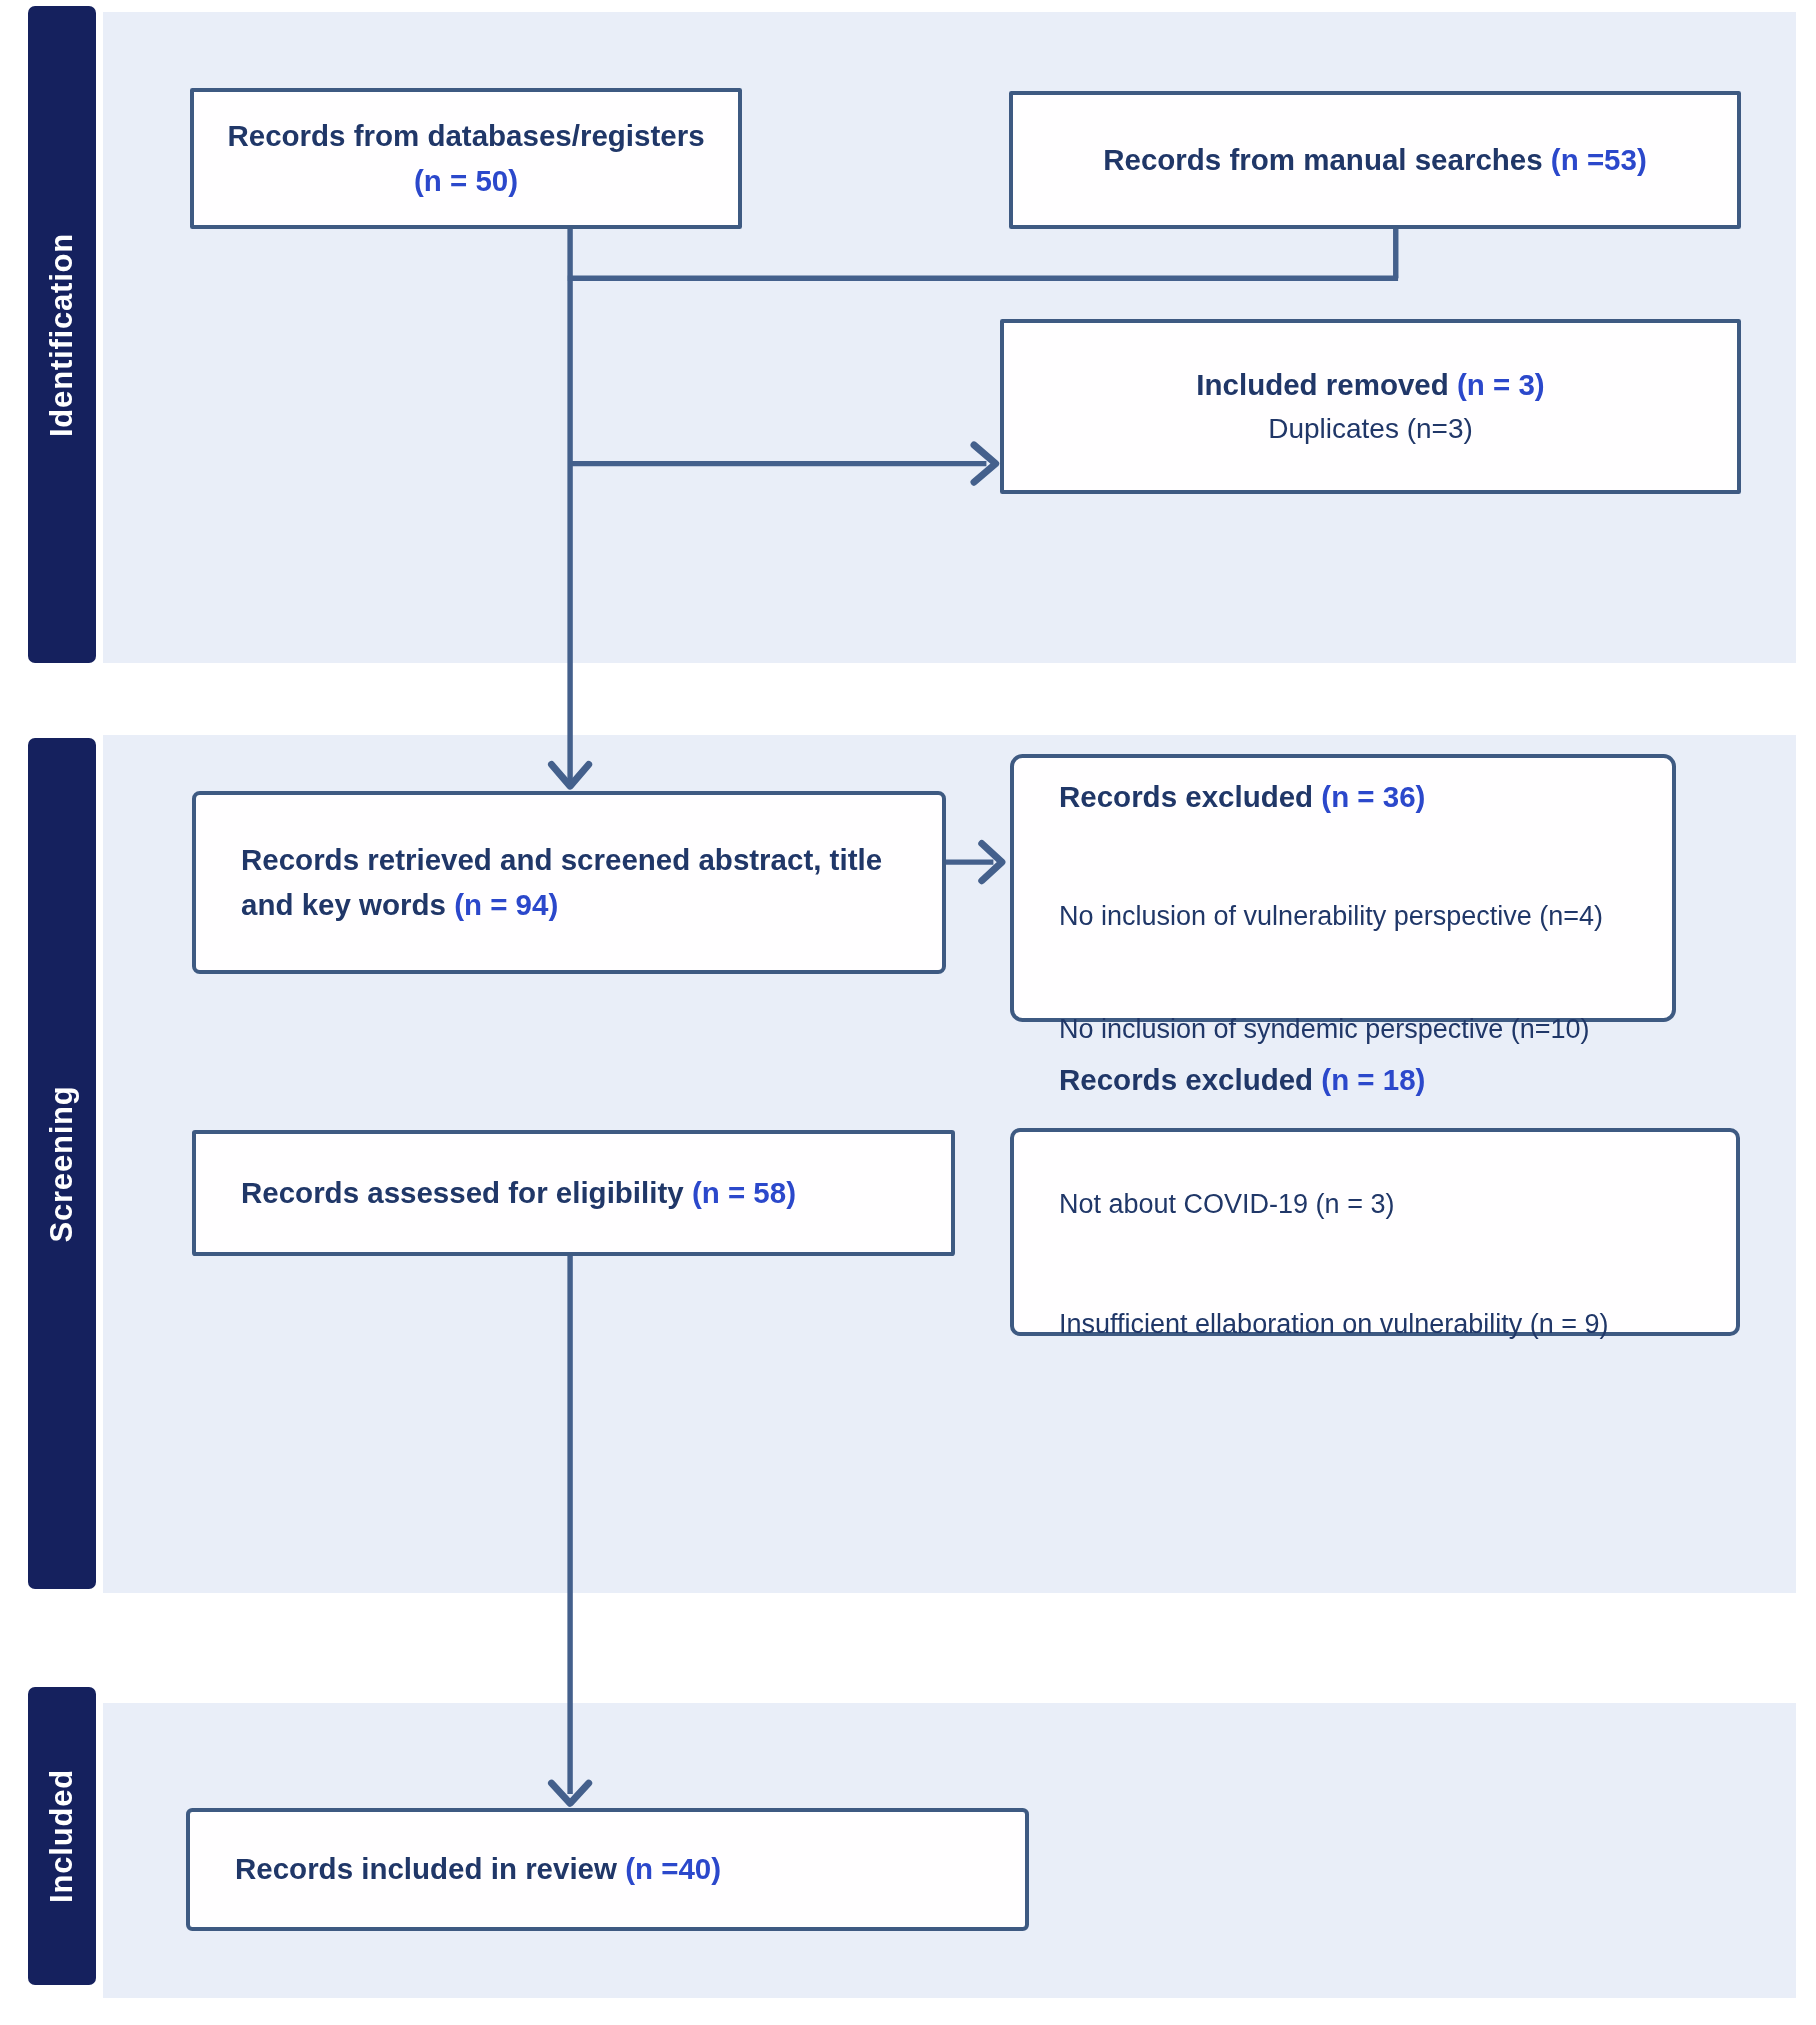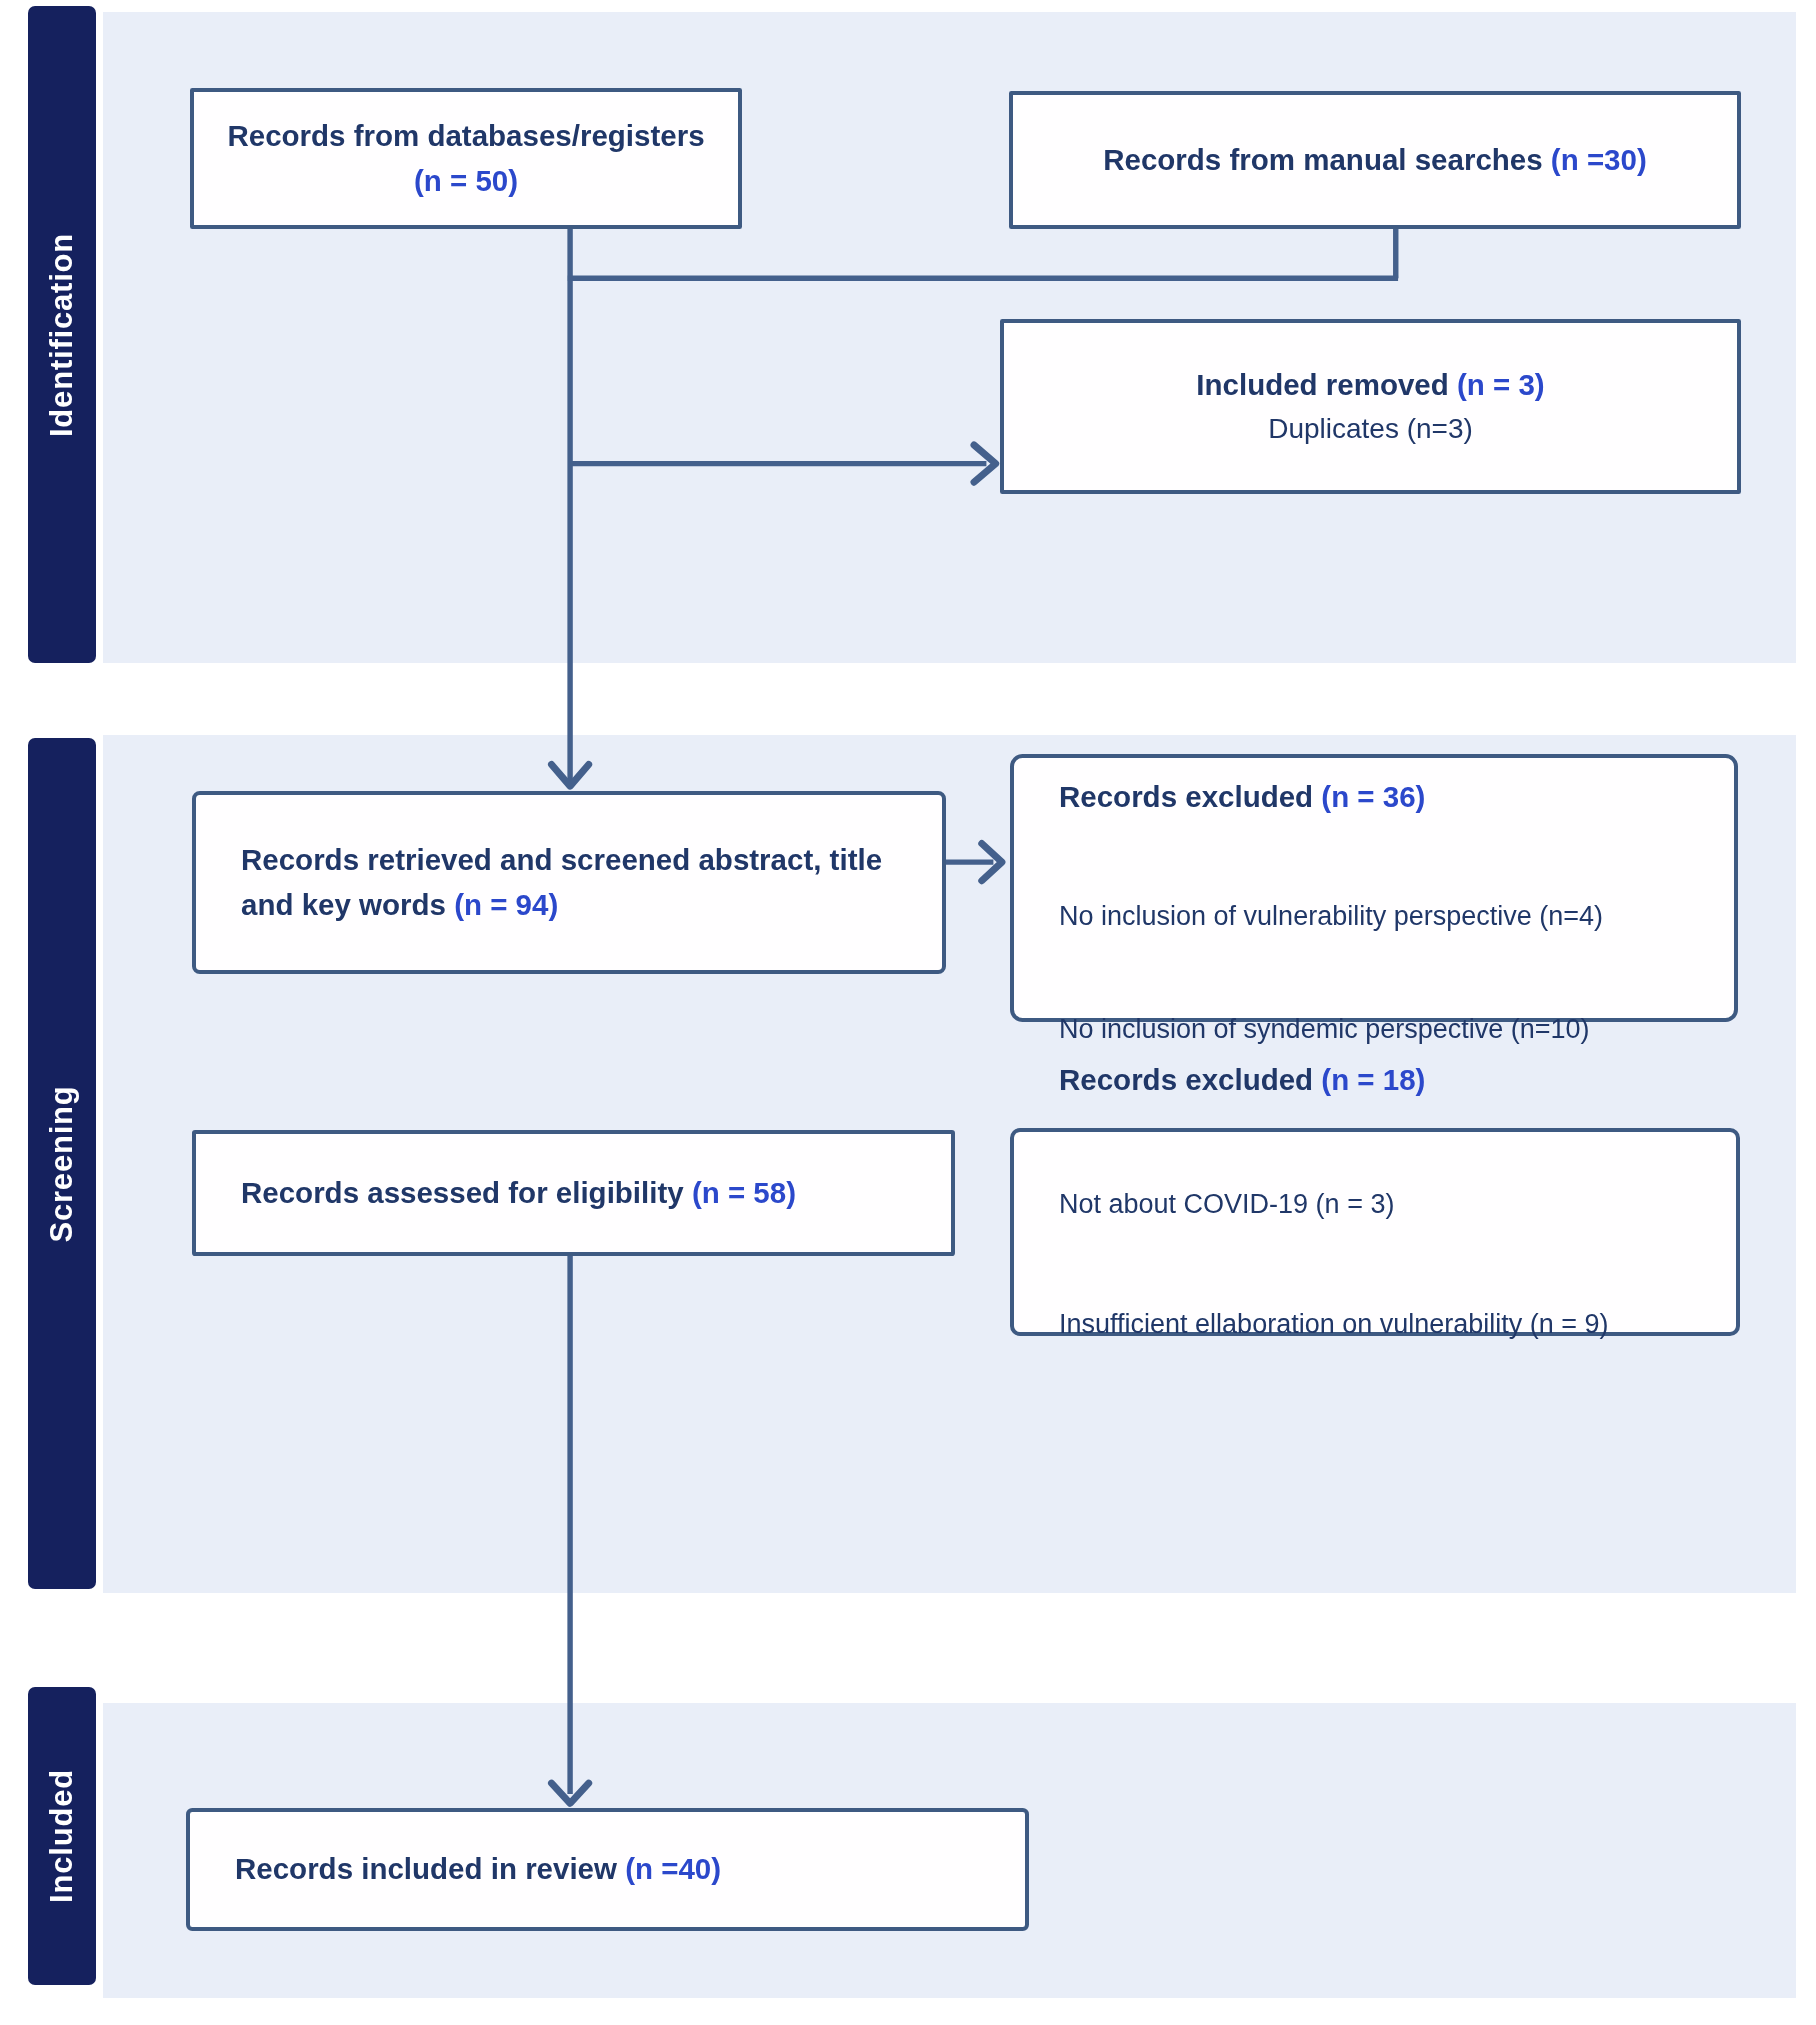--- a/index.html
+++ b/index.html
@@ -34,21 +34,21 @@
   .n{color:#2b48cb;}
   .details{
     list-style:none;margin:3.1px 0 0 0;padding:0;font-size:27px;font-weight:500;
     line-height:1.40;white-space:pre-wrap;
   }
 
   .box-db{left:190px;top:88px;width:552px;height:141px;border-radius:2.3px;}
   .box-manual{left:1009px;top:91px;width:732px;height:138px;border-radius:2.3px;}
   .box-removed{left:1000px;top:319px;width:741px;height:175px;border-radius:2.3px;}
   .box-screened{left:192px;top:791px;width:754px;height:183px;border-radius:7.8px;}
-  .box-excl1{left:1010px;top:754px;width:728px;height:268px;border-radius:12.4px;
+  .box-excl1{left:1010px;top:754px;width:666px;height:268px;border-radius:12.4px;
              justify-content:flex-start;padding-top:17px;}
   .box-elig{left:192px;top:1130px;width:763px;height:126px;border-radius:3.1px;}
   .box-excl2{left:1010px;top:1128px;width:730px;height:208px;border-radius:10px;
              justify-content:center;padding-top:18.6px;}
   .box-included{left:186px;top:1808px;width:843px;height:123px;border-radius:6.2px;}
 
   svg.connectors{position:absolute;left:0;top:0;z-index:1;}
 </style>
 </head>
 <body>
@@ -93,21 +93,21 @@
   </g>
 </svg>
 
 <div class="box box-db center">
   <div>Records from databases/registers</div>
   <div class="n">(n = 50)</div>
 </div>
 
 <div class="box box-manual center">
   <div>
-    <span>Records from manual searches </span><span class="n">(n =30)</span>
+    <span>Records from manual searches </span><span class="n">(n =53)</span>
   </div>
 </div>
 
 <div class="box box-removed center">
   <div>
     <span>Included removed </span><span class="n">(n = 3)</span>
   </div>
   <div style="font-weight:500;font-size:28px;">Duplicates (n=3)</div>
 </div>
 

